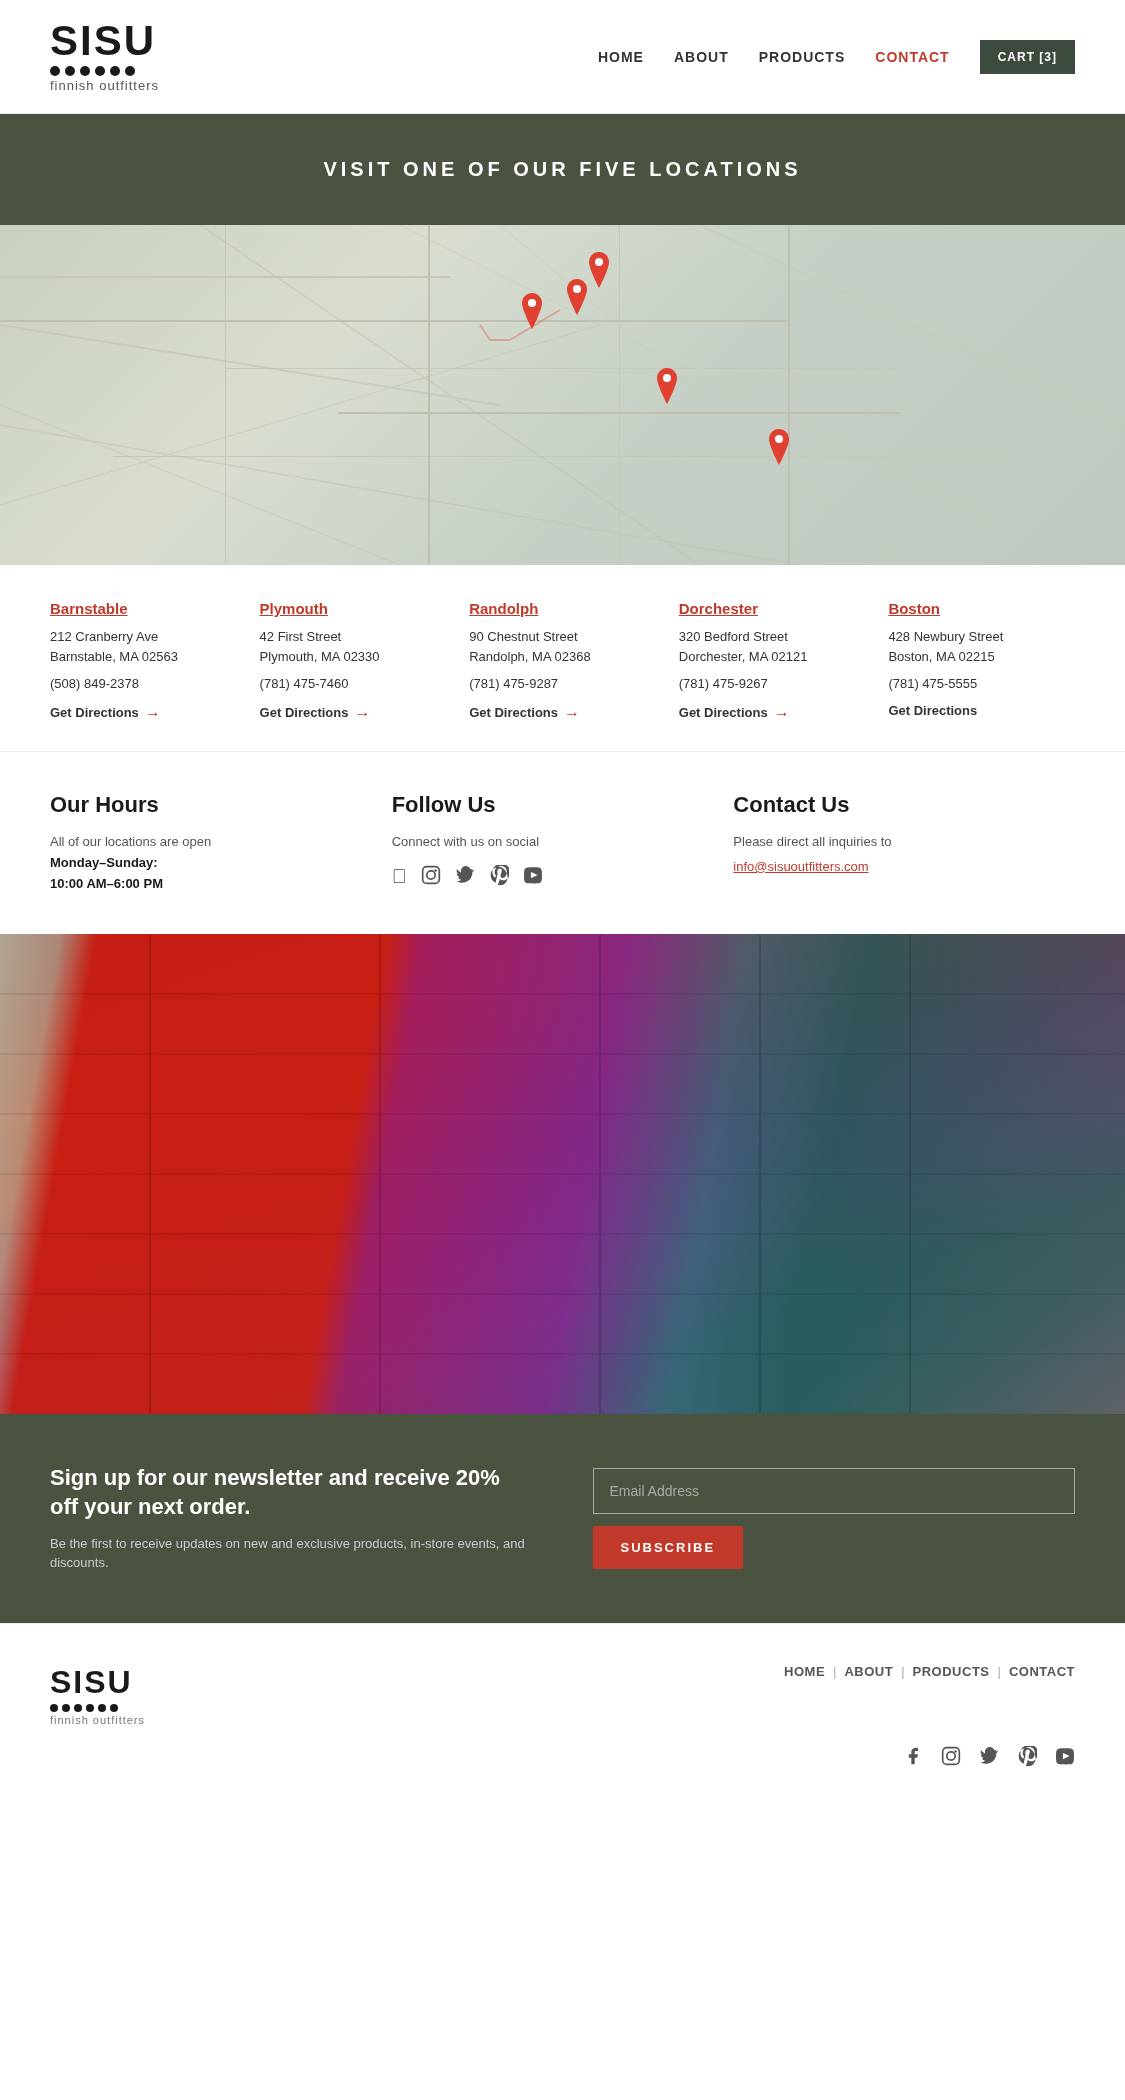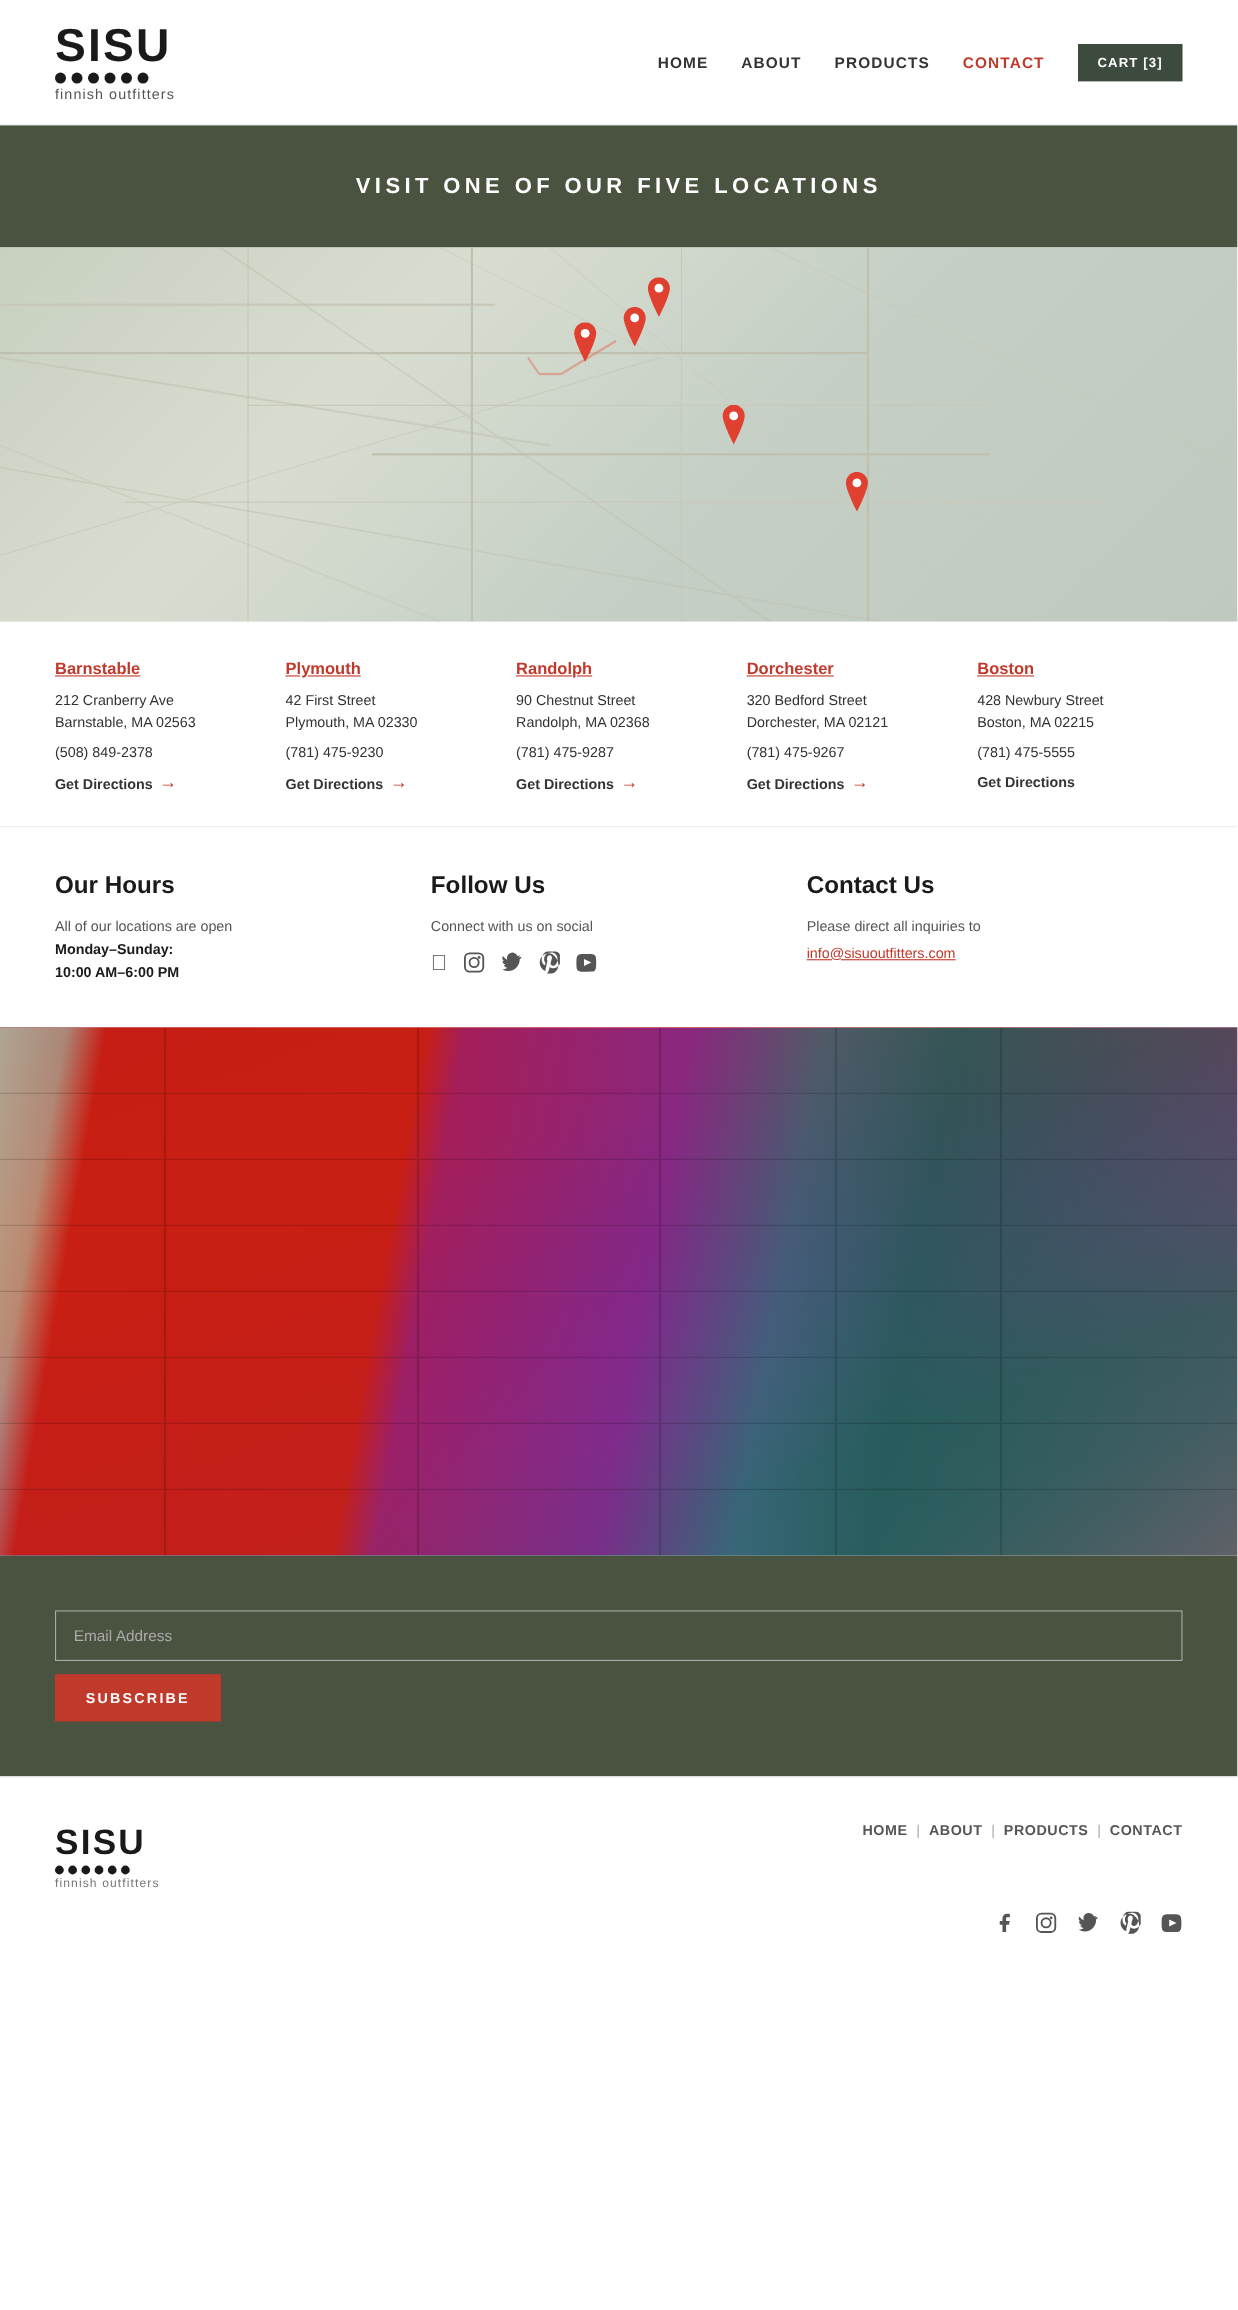--- a/index.html
+++ b/index.html
@@ -430,21 +430,21 @@
       <span class="arrow-icon">→</span>
     </div>
   </div>
 
   <div class="location-col">
     <div class="location-name">Plymouth</div>
     <div class="location-address">
       <span>42 First Street</span><br>
       <span>Plymouth, MA 02330</span>
     </div>
-    <div class="location-phone">(781) 475-9230</div>
+    <div class="location-phone">(781) 475-7460</div>
     <div class="directions-link">
       <span>Get Directions</span>
       <span class="arrow-icon">→</span>
     </div>
   </div>
 
   <div class="location-col">
     <div class="location-name">Randolph</div>
     <div class="location-address">
       <span>90 Chestnut Street</span><br>
@@ -545,20 +545,24 @@
 
     <line x1="150" y1="0" x2="150" y2="480" stroke="#000" stroke-width="2"></line>
     <line x1="380" y1="0" x2="380" y2="480" stroke="#000" stroke-width="2"></line>
     <line x1="600" y1="0" x2="600" y2="480" stroke="#000" stroke-width="2"></line>
     <line x1="760" y1="0" x2="760" y2="480" stroke="#000" stroke-width="2"></line>
     <line x1="910" y1="0" x2="910" y2="480" stroke="#000" stroke-width="2"></line>
   </svg>
 </div>
 
 <div class="newsletter-section">
+  <div class="newsletter-left">
+    <div class="newsletter-title">Sign up for our newsletter and receive 20% off your next order.</div>
+    <div class="newsletter-sub">Be the first to receive updates on new and exclusive products, in-store events, and discounts.</div>
+  </div>
   <div class="newsletter-right">
     <input class="email-input" type="email" placeholder="Email Address" style="">
     <button class="subscribe-btn">SUBSCRIBE</button>
   </div>
 </div>
 
 <footer class="footer">
   <div class="footer-top">
     <div class="footer-logo">
       <div class="footer-logo-title">SISU</div>

